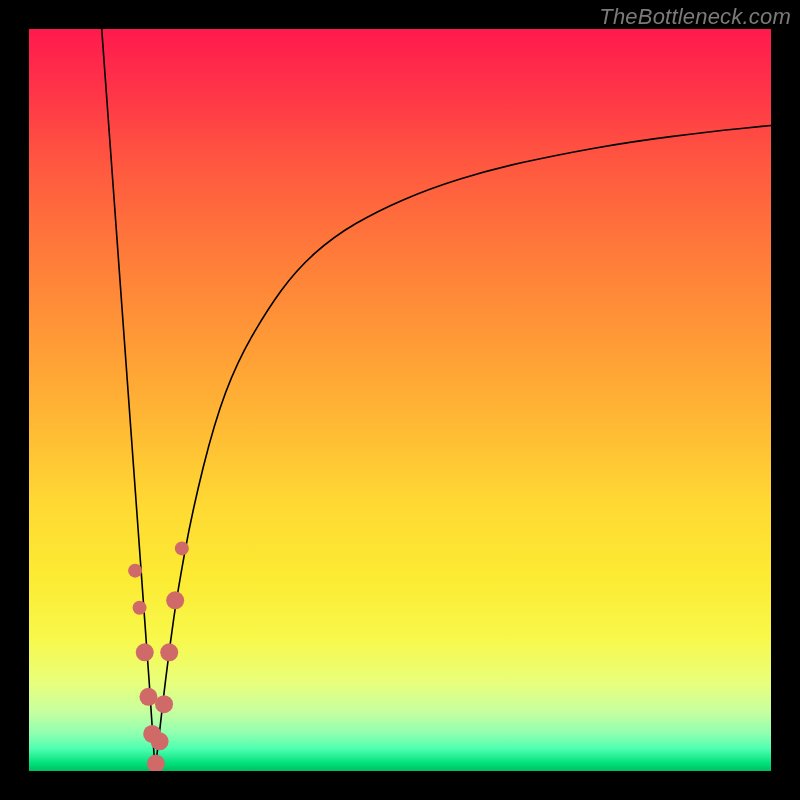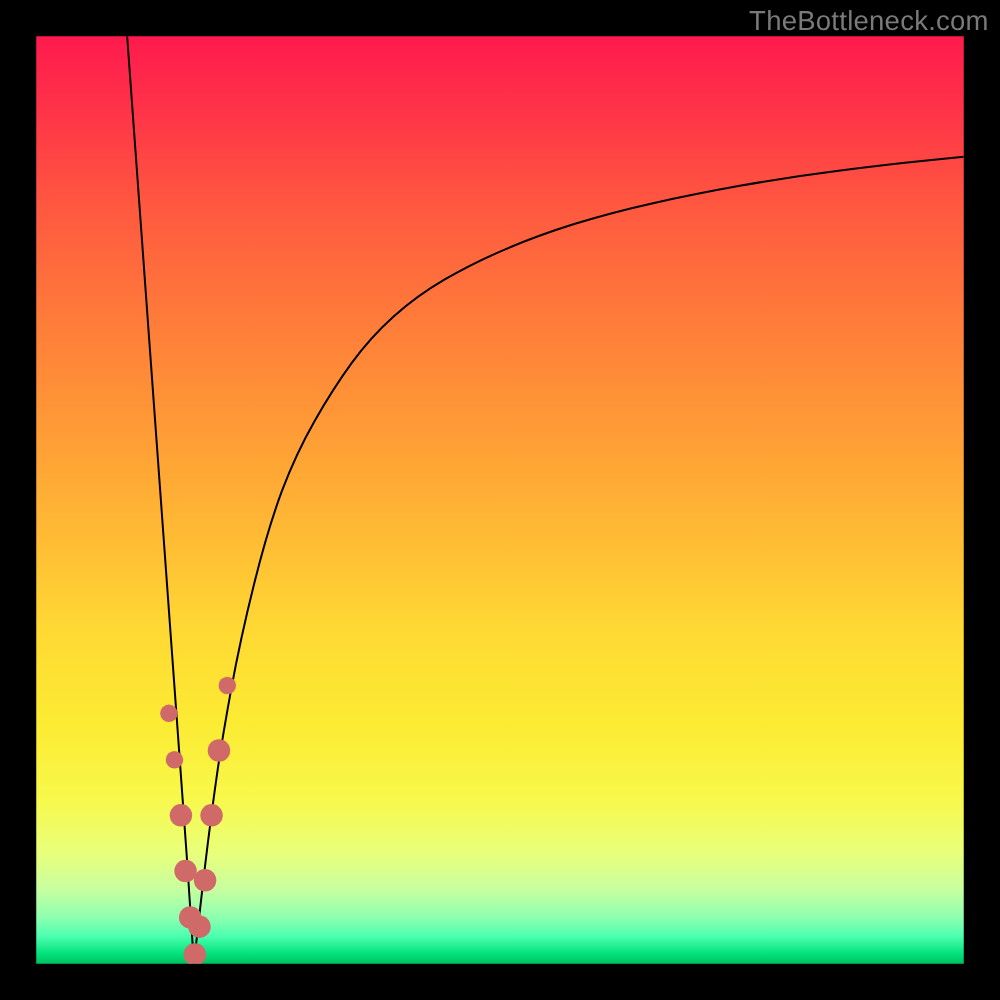--- a/index.html
+++ b/index.html
@@ -37,20 +37,21 @@
   }
   .watermark {
     position: absolute;
     top: 4px;
     right: 9px;
     color: #7a7a7a;
     font-size: 22px;
     font-weight: 500;
     letter-spacing: 0.2px;
     user-select: none;
+    font-style: italic;
   }
   svg {
     position: absolute;
     left: 0;
     top: 0;
     width: 742px;
     height: 742px;
   }
   .curve {
     stroke: #000;

